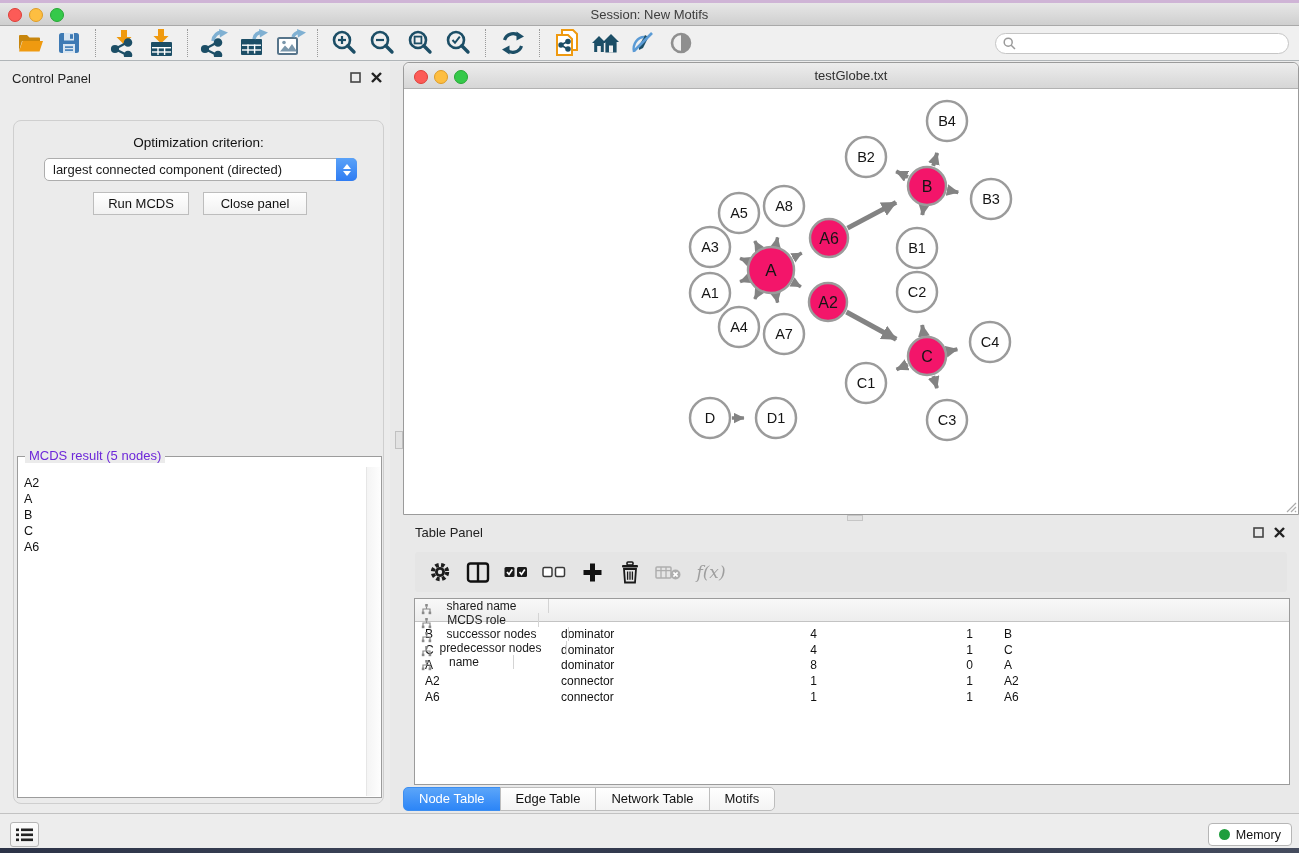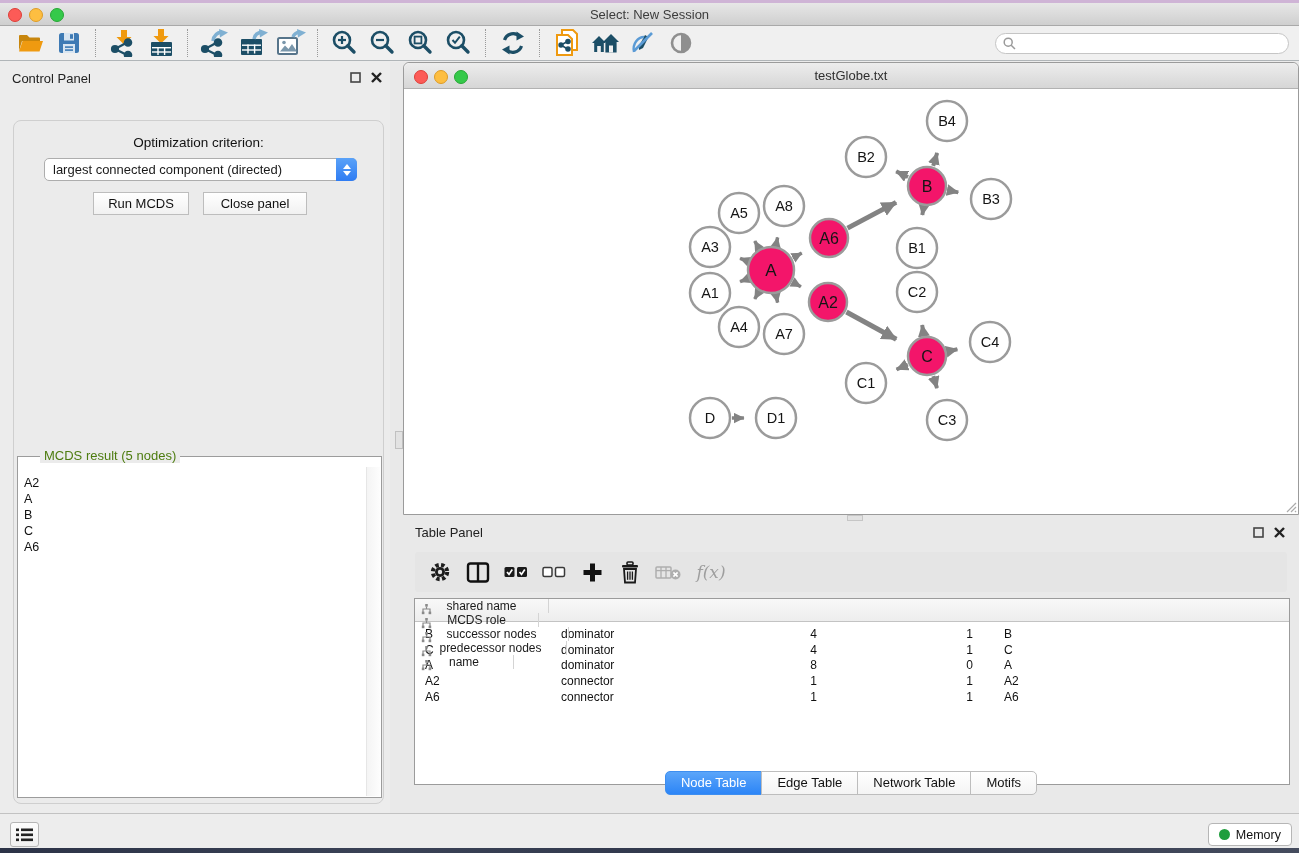--- a/index.html
+++ b/index.html
@@ -32,21 +32,21 @@
   .cp-content{position:absolute;left:13px;top:58px;width:371px;height:684px;background:#ebebeb;border:1px solid #cfcfcf;border-radius:8px;box-sizing:border-box;}
   .opt-label{position:absolute;left:0;top:14px;width:100%;text-align:center;font-size:13.5px;color:#111;}
   .combo{position:absolute;left:30px;top:37px;width:313px;height:23px;background:#fff;border:1px solid #adadad;border-radius:5px;box-sizing:border-box;display:flex;align-items:center;font-size:13px;padding-left:8px;}
   .combo-stepper{position:absolute;right:-1px;top:-1px;width:21px;height:23px;border-radius:0 5px 5px 0;background:linear-gradient(#5aa2f8,#2f7cf3);display:flex;flex-direction:column;align-items:center;justify-content:center;gap:2px;}
   .arr-up{width:0;height:0;border-left:4px solid transparent;border-right:4px solid transparent;border-bottom:5px solid #fff;}
   .arr-dn{width:0;height:0;border-left:4px solid transparent;border-right:4px solid transparent;border-top:5px solid #fff;}
   .btn{height:23px;border:1px solid #bdbdbd;border-radius:0;background:linear-gradient(#ffffff,#f1f1f1);font-size:13px;color:#111;display:inline-flex;align-items:center;justify-content:center;font-family:"Liberation Sans",sans-serif;box-sizing:border-box;}
   .run-btn{position:absolute;left:79px;top:71px;width:96px;}
   .close-btn{position:absolute;left:189px;top:71px;width:104px;}
   .result-box{position:absolute;left:3px;top:335px;width:365px;height:342px;background:#fff;border:1px solid #9c9c9c;box-sizing:border-box;}
-  .result-legend{position:absolute;left:22px;top:-9px;background:#ebebeb;padding:0 4px;font-size:13px;color:#4d7c0f;text-align:right;}
+  .result-legend{position:absolute;left:7px;top:-9px;background:#ebebeb;padding:0 4px;font-size:13px;color:#6d28d9;text-align:right;}
   .result-list{position:absolute;left:0;top:10px;right:16px;bottom:2px;padding:8px 0 0 6px;font-size:12.5px;line-height:16px;color:#111;overflow:hidden;}
   .result-scroll{position:absolute;right:1px;top:10px;bottom:1px;width:13px;background:linear-gradient(to right,#f4f4f4,#fdfdfd);border-left:1px solid #e6e6e6;}
   
   .netframe{position:absolute;left:403px;top:0;width:896px;height:453px;border:1px solid #9b9b9b;border-radius:6px 6px 0 0;background:#fff;box-sizing:border-box;}
   .net-titlebar{position:absolute;left:0;top:0;width:100%;height:26px;background:linear-gradient(#ededed,#d6d6d6);border-bottom:1px solid #b2b2b2;border-radius:6px 6px 0 0;display:flex;align-items:center;justify-content:center;font-size:13px;color:#2f2f2f;box-sizing:border-box;}
   .net-lights{position:absolute;left:10px;top:7px;display:flex;gap:6px;}
   .net-canvas{position:absolute;left:0;top:26px;width:894px;height:425px;background:#fff;}
   .grip{position:absolute;right:1px;bottom:1px;}
   .vhandle{position:absolute;left:-9px;top:368px;width:8px;height:18px;background:#e2e2e2;border:1px solid #c0c0c0;box-sizing:border-box;}
   .hhandle{position:absolute;left:443px;bottom:-7px;width:16px;height:6px;background:#e2e2e2;border:1px solid #c6c6c6;box-sizing:border-box;}
@@ -56,42 +56,42 @@
   .tp-btn{width:38px;height:32px;display:flex;align-items:center;justify-content:center;flex:0 0 auto;}
   .fx{font-family:"DejaVu Serif",serif;font-style:italic;font-size:17px;color:#9e9e9e;}
   .dtable{position:absolute;left:11px;top:77px;width:876px;height:187px;background:#fff;border:1px solid #9b9b9b;box-sizing:border-box;overflow:hidden;}
   .thead{display:flex;height:22px;background:linear-gradient(#f8f8f8,#ededed);border-bottom:1px solid #c3c3c3;flex-direction:column;}
   .th{position:relative;display:flex;align-items:center;justify-content:center;font-size:12px;color:#1a1a1a;border-right:1px solid #d4d4d4;box-sizing:border-box;flex:0 0 auto;}
   .th .fork{position:absolute;left:6px;top:5px;}
   .th-fill{flex:1;border-right:none;}
   .tbody{padding-top:4px;}
   .tr{display:flex;height:15.7px;align-items:center;font-size:12px;color:#111;}
   .td{box-sizing:border-box;flex:0 0 auto;white-space:nowrap;overflow:hidden;}
-  .bot-tabs{position:absolute;left:0;top:250px;width:896px;display:flex;justify-content:center;}
+  .bot-tabs{position:absolute;left:0;top:266px;width:896px;display:flex;}
   .bot-tabs .tab{height:22px;line-height:22px;padding:0 15px;}
   
   .statusbar{position:absolute;left:0;top:813px;width:1299px;height:35px;background:#ededed;border-top:1px solid #c2c2c2;box-sizing:border-box;}
   .list-btn{position:absolute;left:10px;top:8px;width:29px;height:25px;background:linear-gradient(#fcfcfc,#f0f0f0);border:1px solid #b5b5b5;border-radius:3px;display:flex;align-items:center;justify-content:center;box-sizing:border-box;}
   .mem-btn{position:absolute;right:7px;top:9px;height:23px;background:#fff;border:1px solid #b6b6b6;border-radius:4px;display:flex;align-items:center;gap:6px;padding:0 10px;font-size:12.5px;color:#111;box-sizing:border-box;}
   .mem-dot{width:11px;height:11px;border-radius:50%;background:#1f9e3d;}
   .bottom-strip{position:absolute;left:0;top:848px;width:1299px;height:5px;background:linear-gradient(90deg,#2c3347,#3a4256 30%,#2e3549 60%,#454c5e);}
 </style>
 </head>
 <body>
 
 <div class="app">
   <div class="top-strip"></div>
 
   <div class="titlebar">
     <div class="lights">
       <div class="light l-red"></div>
       <div class="light l-yellow"></div>
       <div class="light l-green"></div>
     </div>
-    <span>Select: New Session</span>
+    <span>Session: New Motifs</span>
   </div>
 
   <div class="toolbar">
     <div class="tbtn">
       <svg width="26" height="22" viewBox="0 0 26 22">
         <path fill="#c8860d" d="M1 19 V4 a1 1 0 0 1 1 -1 h7 l2.5 2.5 H21 a1 1 0 0 1 1 1 V9 H4 Z"></path>
         <path fill="#ef9a10" d="M4.5 9 H25 L21.5 19.5 H1 Z"></path>
       </svg>
     </div>
     <div class="tbtn">

